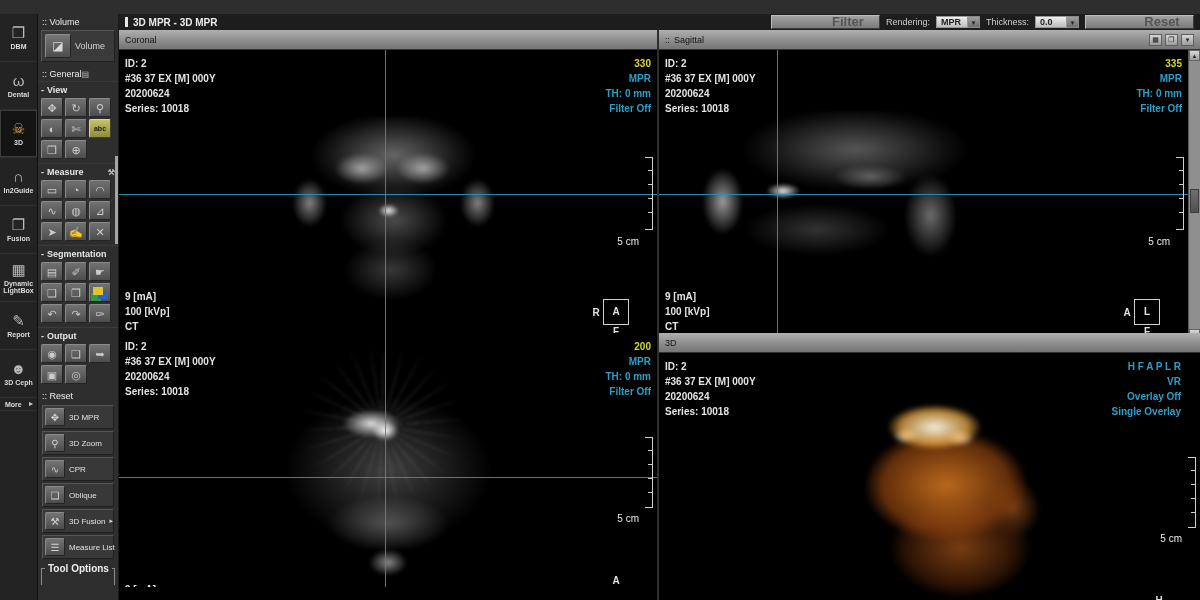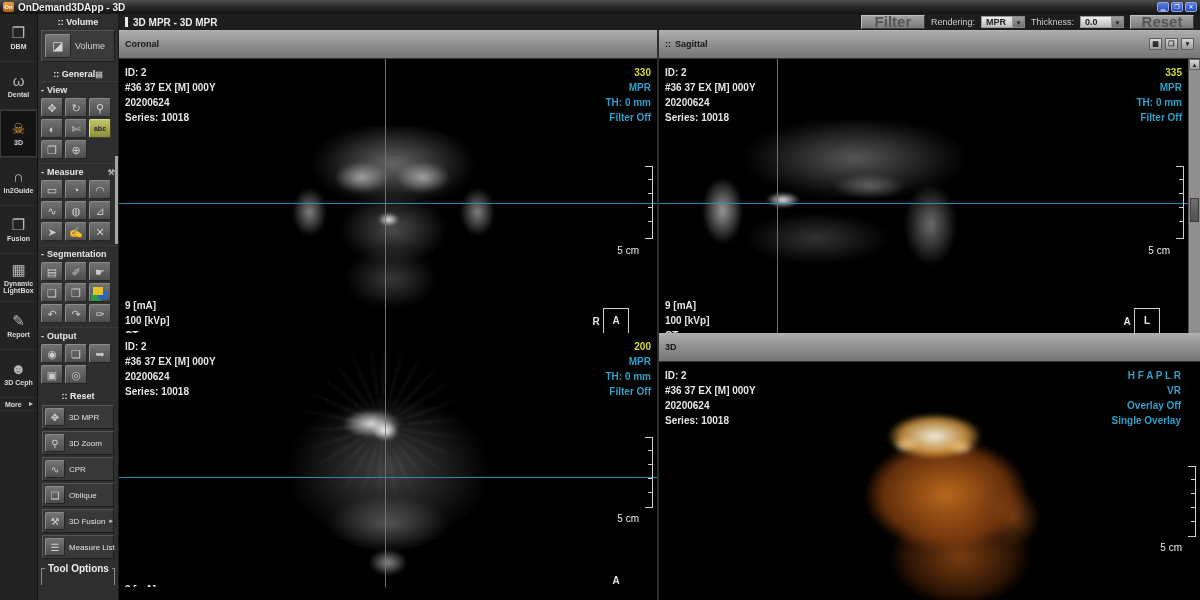--- a/index.html
+++ b/index.html
@@ -18,21 +18,21 @@
   .sidebar{position:absolute;left:0;top:14px;width:38px;height:586px;background:#232323;border-right:1px solid #101010;box-sizing:border-box;}
   .side-item{height:47px;border-bottom:1px solid #303030;display:flex;flex-direction:column;align-items:center;justify-content:center;gap:2px;cursor:pointer;}
   .side-item .g{font-size:15px;color:#b9b9b9;line-height:16px;}
   .side-item .l{font-size:7px;font-weight:bold;color:#dcdcdc;text-align:center;line-height:7px;padding:0 1px;}
   .side-item.active{background:#141414;box-shadow:inset 0 0 0 1px #3c3c3c;}
   .side-item.active .g{color:#d79a3a;}
   .side-item.more{height:13px;flex-direction:row;justify-content:space-between;padding:0 4px;box-sizing:border-box;}
   .side-item.more .g{font-size:8px;color:#cfcfcf;}
   
   .toolpanel{position:absolute;left:38px;top:14px;width:81px;height:586px;background:#2e2e2e;border-right:1px solid #1a1a1a;box-sizing:border-box;overflow:hidden;}
-  .sec-h{font-size:9px;font-weight:bold;color:#ececec;padding:3px 4px 2px;display:flex;justify-content:center;align-items:center;}
+  .sec-h{font-size:9px;font-weight:normal;color:#ececec;padding:3px 4px 2px;display:flex;justify-content:flex-start;align-items:center;}
   .sec-h .ric{font-size:8px;color:#bdbdbd;}
   .sub-h{font-size:9px;font-weight:bold;color:#e6e6e6;padding:3px 3px 1px;border-top:1px solid #3a3a3a;display:flex;align-items:center;gap:3px;}
   .sub-h .ric{margin-left:auto;font-size:8px;color:#c2c2c2;}
   .volume-box{margin:1px 3px 4px;background:#3a3a3a;border:1px solid #555;border-bottom-color:#1f1f1f;border-right-color:#1f1f1f;
     display:flex;align-items:center;gap:4px;padding:3px;cursor:pointer;}
   .volume-box .vg{width:24px;height:22px;background:linear-gradient(#767676,#4c4c4c);border:1px solid #8e8e8e;border-bottom-color:#222;border-right-color:#222;
     color:#d8d8d8;font-size:12px;text-align:center;line-height:22px;border-radius:2px;}
   .volume-box .vl{font-size:9px;color:#d5d5d5;}
   .grid{display:flex;flex-wrap:wrap;gap:2px;padding:2px 3px 4px;}
   .tbtn{width:22px;height:19px;background:linear-gradient(#717171,#4d4d4d);border:1px solid #8a8a8a;border-bottom-color:#242424;border-right-color:#242424;
@@ -48,30 +48,30 @@
   .task-row .ta{margin-left:auto;color:#cfcfcf;font-size:7px;}
   .tool-options{position:relative;margin:9px 3px 0;border:1px solid #8c8c8c;border-bottom:none;height:16px;}
   .tool-options span{position:absolute;top:-6px;left:3px;background:#2e2e2e;padding:0 3px;font-size:10px;font-weight:bold;color:#ececec;}
   .panel-scroll{position:absolute;right:0;top:142px;width:3px;height:88px;background:#a5a5a5;}
   
   .tabbar{position:absolute;left:119px;top:14px;width:1081px;height:16px;background:#1d1d1d;display:flex;align-items:center;}
   .tabmark{width:3px;height:10px;background:#e8e8e8;margin:0 5px 0 6px;}
   .tab-label{color:#ececec;font-size:10px;font-weight:bold;}
   .tb-right{margin-left:auto;display:flex;align-items:center;gap:6px;padding-right:6px;}
   .gbtn{width:62px;height:12px;background:linear-gradient(#a2a2a2,#7b7b7b);border:1px solid #bdbdbd;border-bottom-color:#3c3c3c;border-right-color:#3c3c3c;
-    border-radius:0;color:#555;font-size:15px;font-weight:bold;text-align:center;line-height:11px;cursor:pointer;}
+    border-radius:0;color:#555;font-size:13px;font-weight:bold;text-align:center;line-height:11px;cursor:pointer;padding-left:45px;}
   .tb-lab{color:#cfcfcf;font-size:9px;}
   .dd{display:flex;height:12px;cursor:pointer;}
   .dd .val{background:linear-gradient(#efefef,#bdbdbd);border:1px solid #999;color:#222;font-size:9px;font-weight:bold;
     padding:0 4px;line-height:11px;min-width:22px;text-align:left;}
   .dd .arr{width:11px;background:linear-gradient(#9f9f9f,#6f6f6f);border:1px solid #888;border-left:none;color:#222;font-size:7px;line-height:11px;text-align:center;}
   
   .viewport{position:absolute;background:#000;}
-  .vp-header{height:29px;background:linear-gradient(#b0b0b0,#8d8d8d 55%,#757575);display:flex;align-items:center;
-    font-size:9px;font-weight:bold;color:#151515;padding:0 6px;gap:4px;box-sizing:border-box;border-bottom:1px solid #333;}
+  .vp-header{height:20px;background:linear-gradient(#b0b0b0,#8d8d8d 55%,#757575);display:flex;align-items:center;
+    font-size:9px;font-weight:normal;color:#151515;padding:0 6px;gap:4px;box-sizing:border-box;border-bottom:1px solid #333;}
   .vp-hicons{margin-left:auto;display:flex;gap:3px;}
   .vp-hicons span{width:11px;height:10px;background:linear-gradient(#d6d6d6,#9b9b9b);border:1px solid #5f5f5f;font-size:7px;line-height:9px;text-align:center;color:#222;cursor:pointer;}
   .vp-body{position:relative;width:100%;height:calc(100% - 13px);background:#000;overflow:hidden;}
   .scan{position:absolute;filter:blur(1.5px);}
   .xline{position:absolute;left:0;right:0;height:1px;background:rgba(38,145,185,.95);}
   .yline{position:absolute;top:0;bottom:0;width:1px;background:rgba(38,145,185,.95);}
   .ol{position:absolute;font-size:10px;font-weight:bold;line-height:15px;color:#e4e4e4;white-space:pre;}
   .ol.tr{text-align:right;}
   .yellow{color:#d5d82b;}
   .cyan{color:#2d9fc8;}
@@ -87,29 +87,20 @@
   .vscroll .sa{position:absolute;left:0;right:0;height:11px;background:linear-gradient(#d9d9d9,#9d9d9d);border:1px solid #666;
     font-size:6px;text-align:center;line-height:10px;color:#222;box-sizing:border-box;cursor:pointer;}
   .vscroll .sa.up{top:0;} .vscroll .sa.dn{bottom:0;}
   .vscroll .thumb{position:absolute;left:1px;right:1px;top:48%;height:22px;background:linear-gradient(#6e6e6e,#515151);border:1px solid #3c3c3c;cursor:pointer;}
 </style>
 </head>
 <body>
 
 <div id="app">
 
-  <div class="titlebar">
-    <span class="app-badge">On</span>
-    <span class="win-title">OnDemand3DApp - 3D</span>
-    <span class="wctrls" id="wctrls">
-        <span class="wbtn">▁</span>
-        <span class="wbtn">❐</span>
-        <span class="wbtn">✕</span>
-      </span>
-  </div>
 
   <div class="sidebar" id="sidebar">
       <div class="side-item">
         <span class="g">❒</span>
         <span class="l">DBM</span>
       </div>
       <div class="side-item">
         <span class="g">ω</span>
         <span class="l">Dental</span>
       </div>

